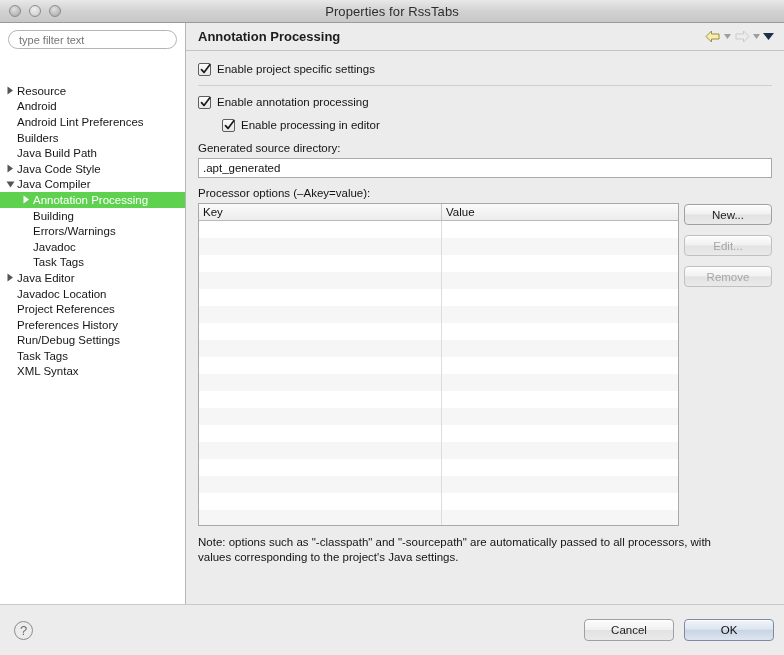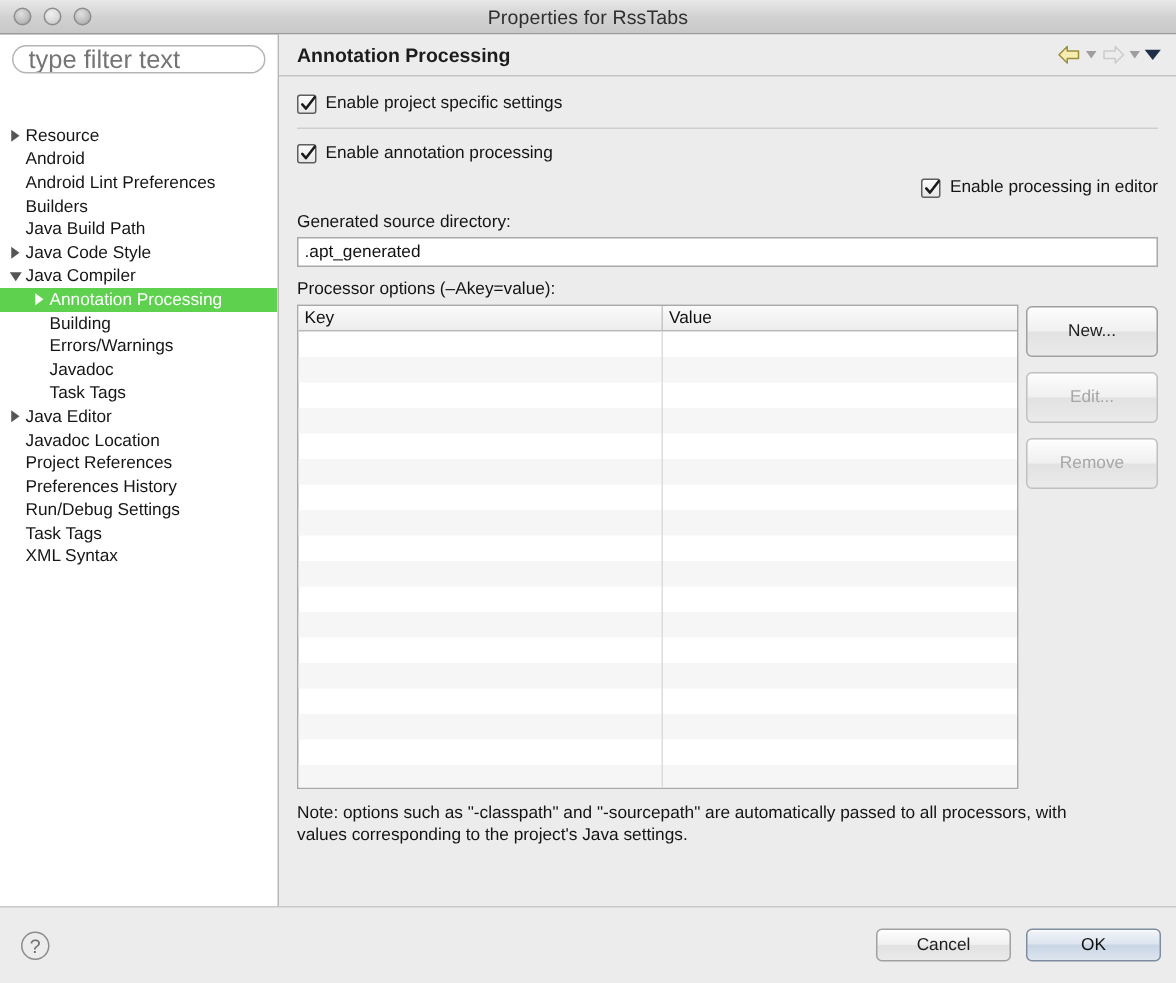--- a/index.html
+++ b/index.html
@@ -84,21 +84,21 @@
     background: #ffffff;
   }
   .filter-input {
     width: 100%;
     box-sizing: border-box;
     height: 19px;
     border: 1px solid #b5b5b5;
     border-radius: 10px;
     background: #ffffff;
     font-family: "Liberation Sans", sans-serif;
-    font-size: 17px;
+    font-size: 11px;
     color: #8d8d8d;
     padding: 0 10px;
     outline: none;
   }
   .tree {
     flex: 1;
     overflow: hidden;
     padding-top: 1px;
     margin-top: 28px;
   }
@@ -261,21 +261,21 @@
 
   .side-buttons {
     width: 88px;
     flex: 0 0 88px;
     display: flex;
     flex-direction: column;
     gap: 10px;
     padding-top: 1px;
   }
   .btn {
-    height: 34px;
+    height: 21px;
     border: 1px solid #a0a0a0;
     border-radius: 4px;
     background: linear-gradient(to bottom, #fdfdfd 0%, #f0f0f0 48%, #e2e2e2 52%, #eaeaea 100%);
     font-family: "Liberation Sans", sans-serif;
     font-size: 11.5px;
     color: #1d1d1d;
     display: flex;
     align-items: center;
     justify-content: center;
     box-sizing: border-box;
@@ -505,21 +505,21 @@
         <div class="checkrow">
           <span class="cb">
             <svg width="13" height="13" viewBox="0 0 13 13">
               <path d="M2.5 6.6 L5 9.4 L10.8 1.8" fill="none" stroke="#1b1b1b" stroke-width="1.7" stroke-linecap="round" stroke-linejoin="round"></path>
             </svg>
           </span>
           <span class="cb-label">Enable annotation processing</span>
         </div>
 
         
-        <div class="checkrow sub" style="margin-top:7px;justify-content:flex-end;">
+        <div class="checkrow sub" style="margin-top:7px;">
           <span class="cb">
             <svg width="13" height="13" viewBox="0 0 13 13">
               <path d="M2.5 6.6 L5 9.4 L10.8 1.8" fill="none" stroke="#1b1b1b" stroke-width="1.7" stroke-linecap="round" stroke-linejoin="round"></path>
             </svg>
           </span>
           <span class="cb-label">Enable processing in editor</span>
         </div>
 
         
         <div class="field-label">Generated source directory:</div>

